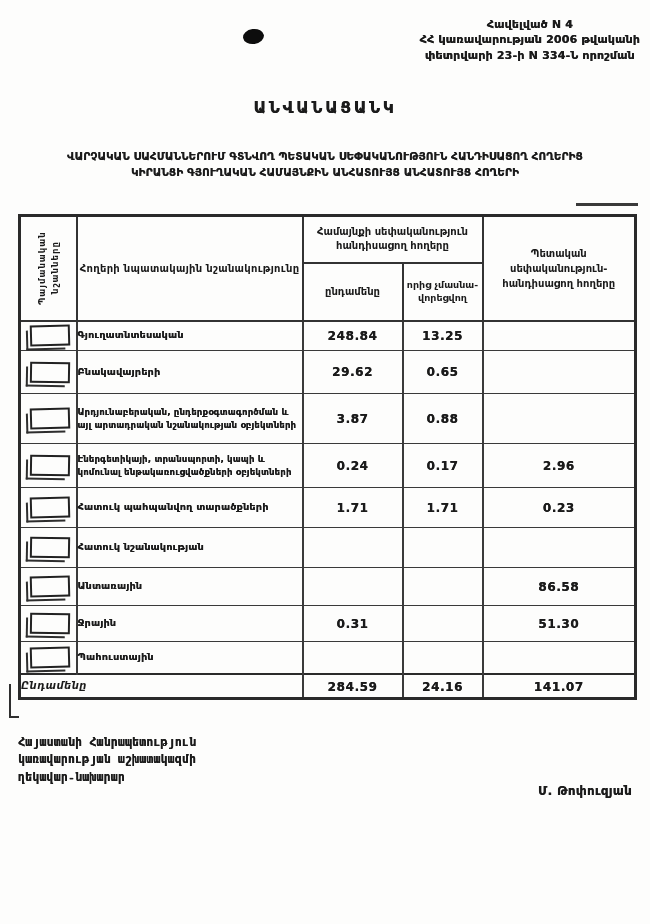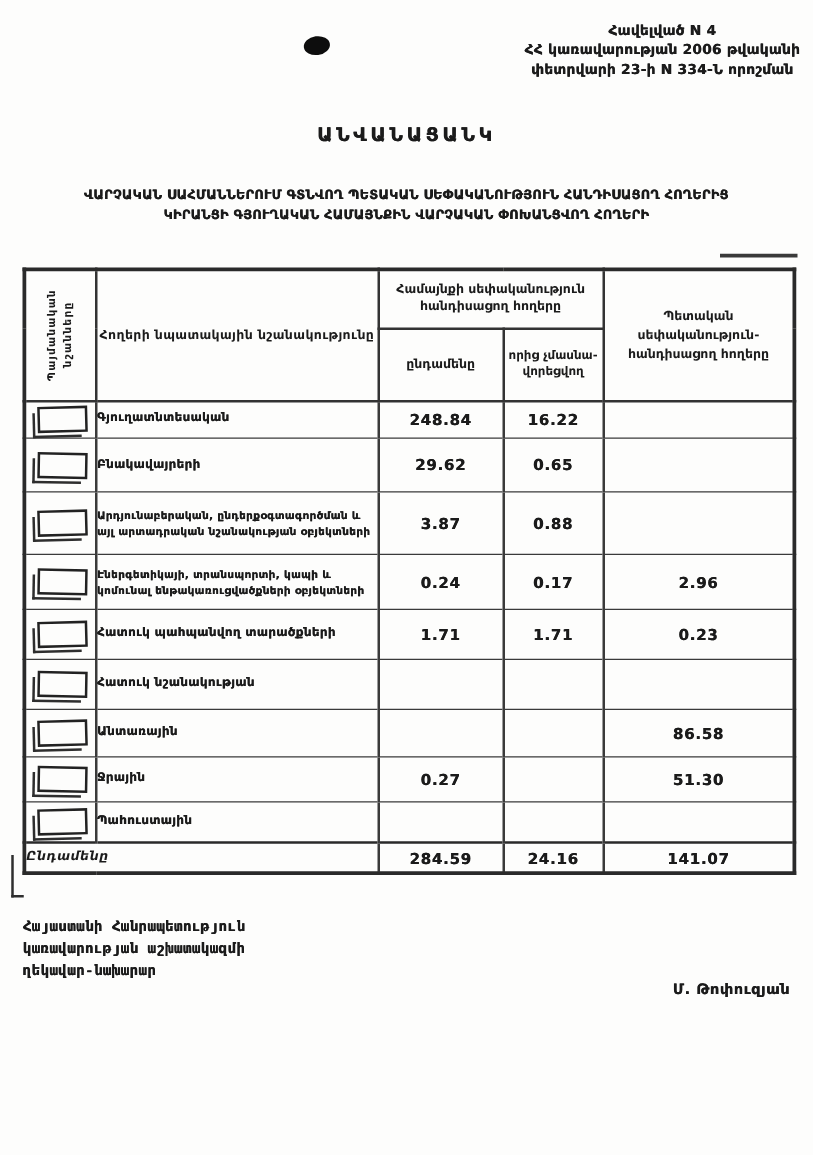--- a/index.html
+++ b/index.html
@@ -149,21 +149,21 @@
   <div class="hdr-right">
     <div>Հավելված N 4</div>
     <div>ՀՀ կառավարության 2006 թվականի</div>
     <div>փետրվարի 23-ի  N 334-Ն  որոշման</div>
   </div>
 
   <div class="doc-title">ԱՆՎԱՆԱՑԱՆԿ</div>
 
   <div class="subtitle">
     <div>ՎԱՐՉԱԿԱՆ ՍԱՀՄԱՆՆԵՐՈՒՄ ԳՏՆՎՈՂ ՊԵՏԱԿԱՆ ՍԵՓԱԿԱՆՈՒԹՅՈՒՆ ՀԱՆԴԻՍԱՑՈՂ ՀՈՂԵՐԻՑ</div>
-    <div>ԿԻՐԱՆՑԻ ԳՅՈՒՂԱԿԱՆ ՀԱՄԱՅՆՔԻՆ ՎԱՐՉԱԿԱՆ ՓՈԽԱՆՑՎՈՂ ՀՈՂԵՐԻ</div>
+    <div>ԿԻՐԱՆՑԻ ԳՅՈՒՂԱԿԱՆ ՀԱՄԱՅՆՔԻՆ ԱՆՀԱՏՈՒՅՑ ԱՆՀԱՏՈՒՅՑ ՀՈՂԵՐԻ</div>
   </div>
 
   <table class="land">
     <colgroup>
       <col style="width:57px">
         <col style="width:226px">
         <col style="width:100px">
         <col style="width:80px">
         <col style="width:153px">
     </colgroup>
@@ -183,21 +183,21 @@
         <th class="col-ofwhich">որից չմասնա- վորեցվող</th>
       </tr>
     </thead>
     <tbody>
       <tr>
         <td class="sym-cell">
             <div class="legend-box"></div>
           </td>
         <td class="label-cell">Գյուղատնտեսական</td>
         <td class="num-cell">248.84</td>
-        <td class="num-cell">16.22</td>
+        <td class="num-cell">13.25</td>
         <td class="num-cell state"></td>
       </tr>
       <tr>
         <td class="sym-cell">
             <div class="legend-box"></div>
           </td>
         <td class="label-cell">Բնակավայրերի</td>
         <td class="num-cell">29.62</td>
         <td class="num-cell">0.65</td>
         <td class="num-cell state"></td>
@@ -245,21 +245,21 @@
         <td class="label-cell">Անտառային</td>
         <td class="num-cell"></td>
         <td class="num-cell"></td>
         <td class="num-cell state">86.58</td>
       </tr>
       <tr>
         <td class="sym-cell">
             <div class="legend-box"></div>
           </td>
         <td class="label-cell">Ջրային</td>
-        <td class="num-cell">0.27</td>
+        <td class="num-cell">0.31</td>
         <td class="num-cell"></td>
         <td class="num-cell state">51.30</td>
       </tr>
       <tr>
         <td class="sym-cell">
             <div class="legend-box"></div>
           </td>
         <td class="label-cell">Պահուստային</td>
         <td class="num-cell"></td>
         <td class="num-cell"></td>

